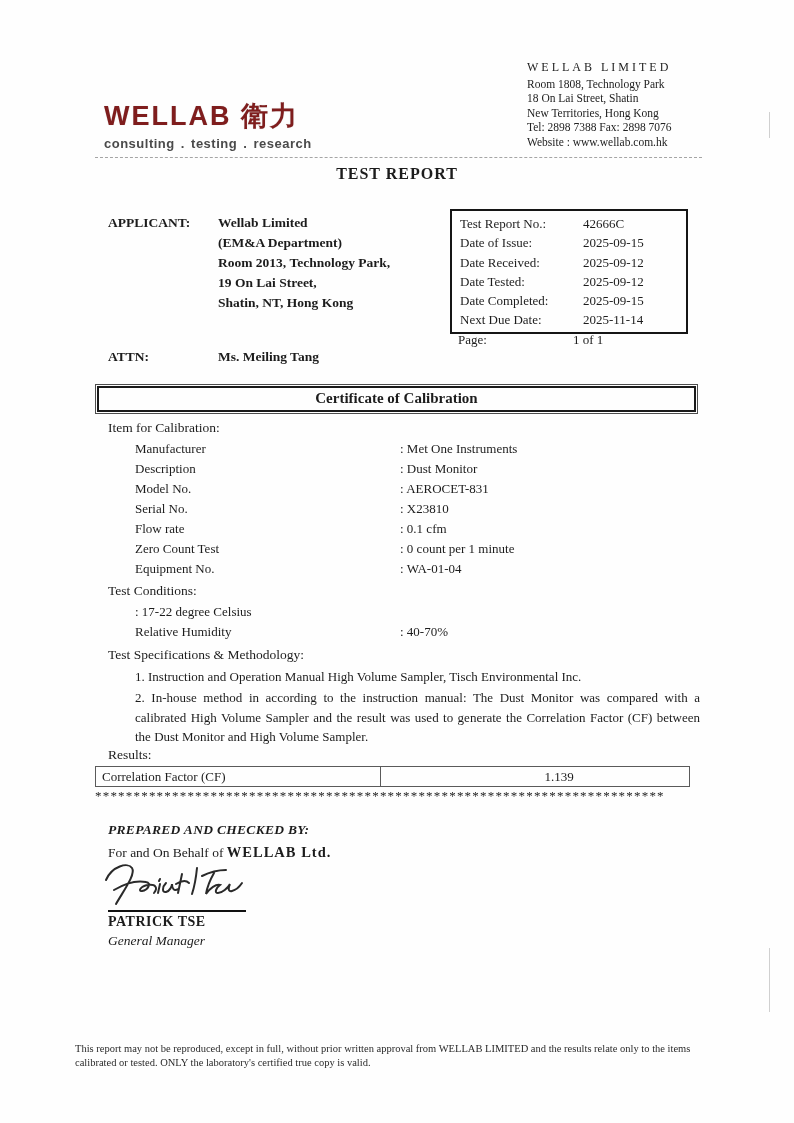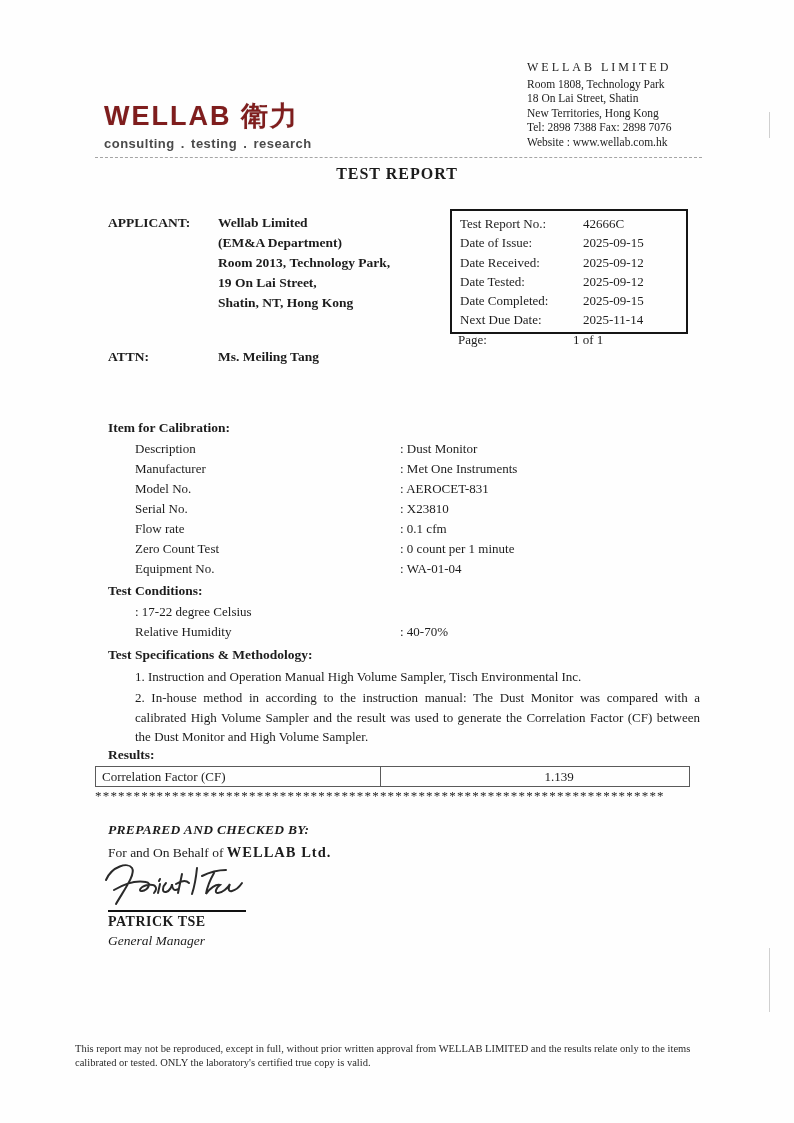--- a/index.html
+++ b/index.html
@@ -59,21 +59,21 @@
   
   .cert-outer{
     position:absolute;left:95px;top:384px;width:603px;box-sizing:border-box;
     border:1px solid #4d4d4d;padding:1px;
   }
   .cert-inner{
     border:2px solid #1a1a1a;text-align:center;
     font-size:15px;font-weight:700;padding:2px 0 3px 0;
   }
   
-  .section-heading{font-weight:700;font-size:13.5px;}
+  .section-heading{font-weight:400;font-size:13.5px;}
   .kv-row{display:flex;line-height:20px;font-size:13px;}
   .kv-row .lbl{width:265px;}
   .sec-item{position:absolute;left:108px;top:420px;width:590px;}
   .sec-item .rows{margin-left:27px;margin-top:3px;}
   .sec-cond{position:absolute;left:108px;top:583px;width:590px;}
   .sec-cond .rows{margin-left:27px;margin-top:3px;}
   .sec-spec{position:absolute;left:108px;top:647px;width:592px;}
   .spec-item1{margin-left:27px;margin-top:4px;font-size:13px;line-height:19px;}
   .spec-item2{margin-left:27px;margin-top:2px;font-size:13px;line-height:19.5px;text-align:justify;}
   
@@ -171,31 +171,34 @@
   <div class="page-row">
     <div class="lbl">Page:</div>
     <div>1 of 1</div>
   </div>
 
   <div class="attn">
     <div class="lbl">ATTN:</div>
     <div>Ms. Meiling Tang</div>
   </div>
 
+  <div class="cert-outer">
+    <div class="cert-inner">Certificate of Calibration</div>
+  </div>
 
   <div class="sec-item">
     <div class="section-heading">Item for Calibration:</div>
     <div class="rows">
       <div class="kv-row">
+        <div class="lbl">Manufacturer</div>
+        <div>: Met One Instruments</div>
+      </div>
+      <div class="kv-row">
         <div class="lbl">Description</div>
         <div>: Dust Monitor</div>
-      </div>
-      <div class="kv-row">
-        <div class="lbl">Manufacturer</div>
-        <div>: Met One Instruments</div>
       </div>
       <div class="kv-row">
         <div class="lbl">Model No.</div>
         <div>: AEROCET-831</div>
       </div>
       <div class="kv-row">
         <div class="lbl">Serial No.</div>
         <div>: X23810</div>
       </div>
       <div class="kv-row">

